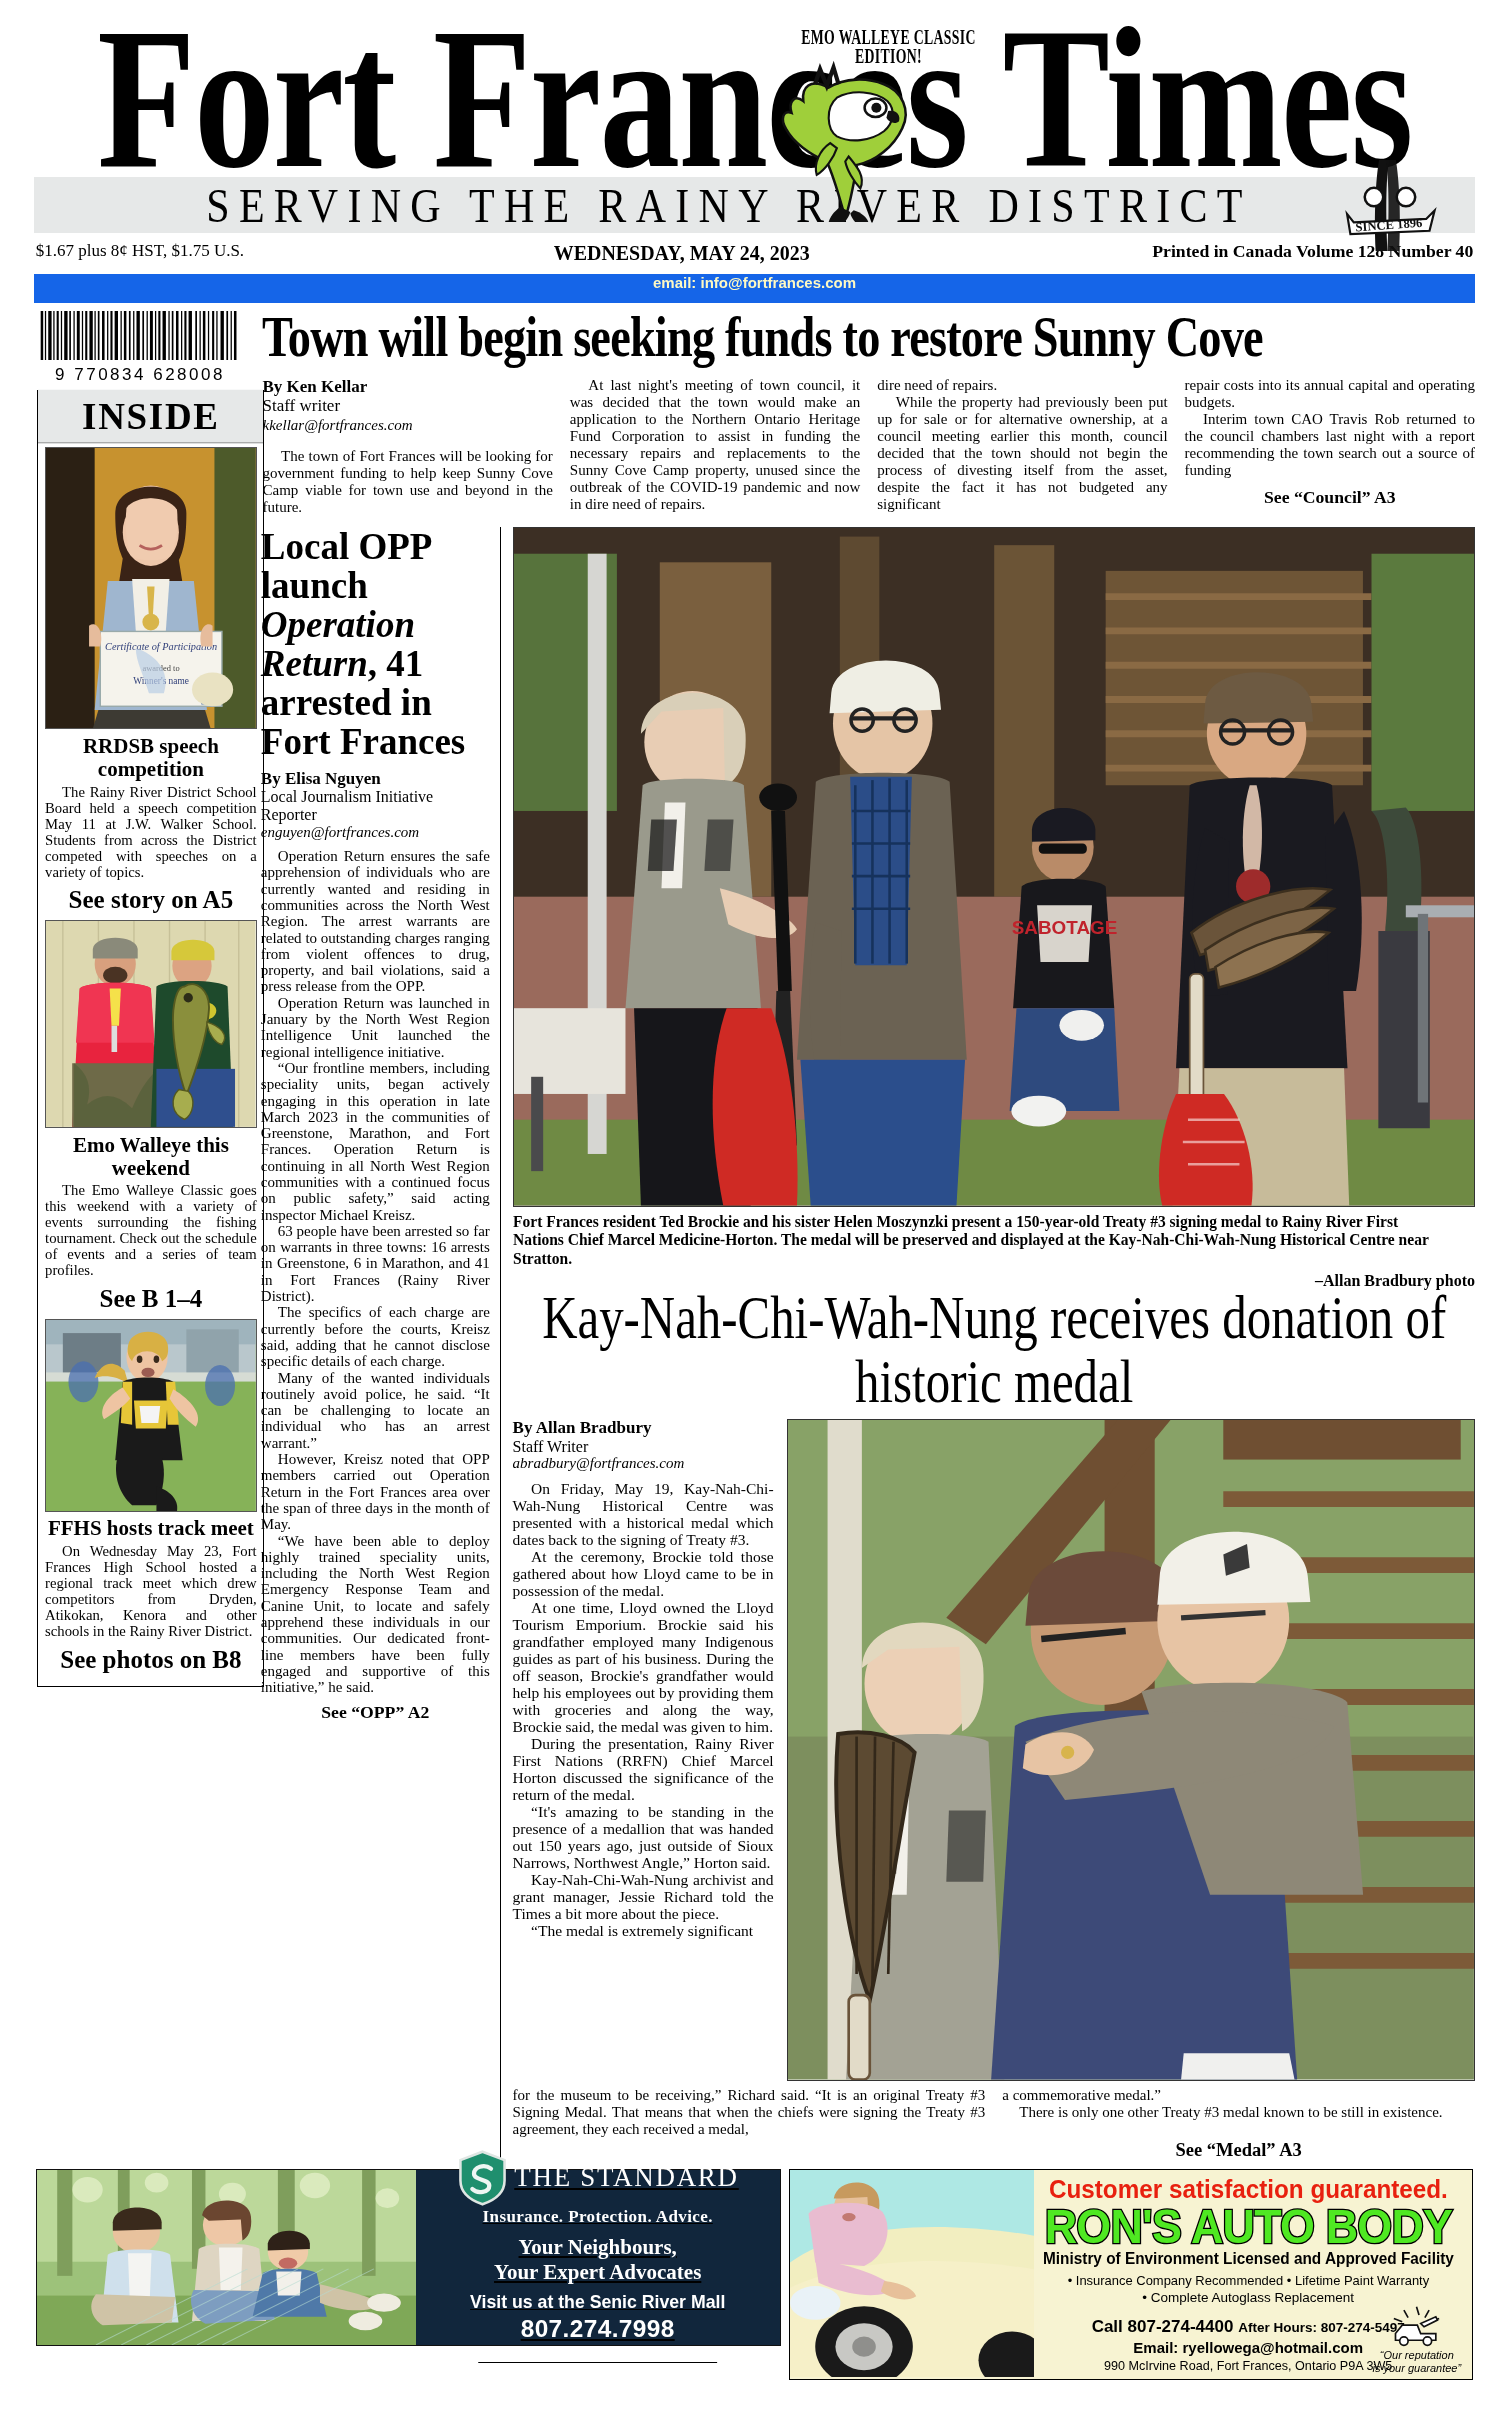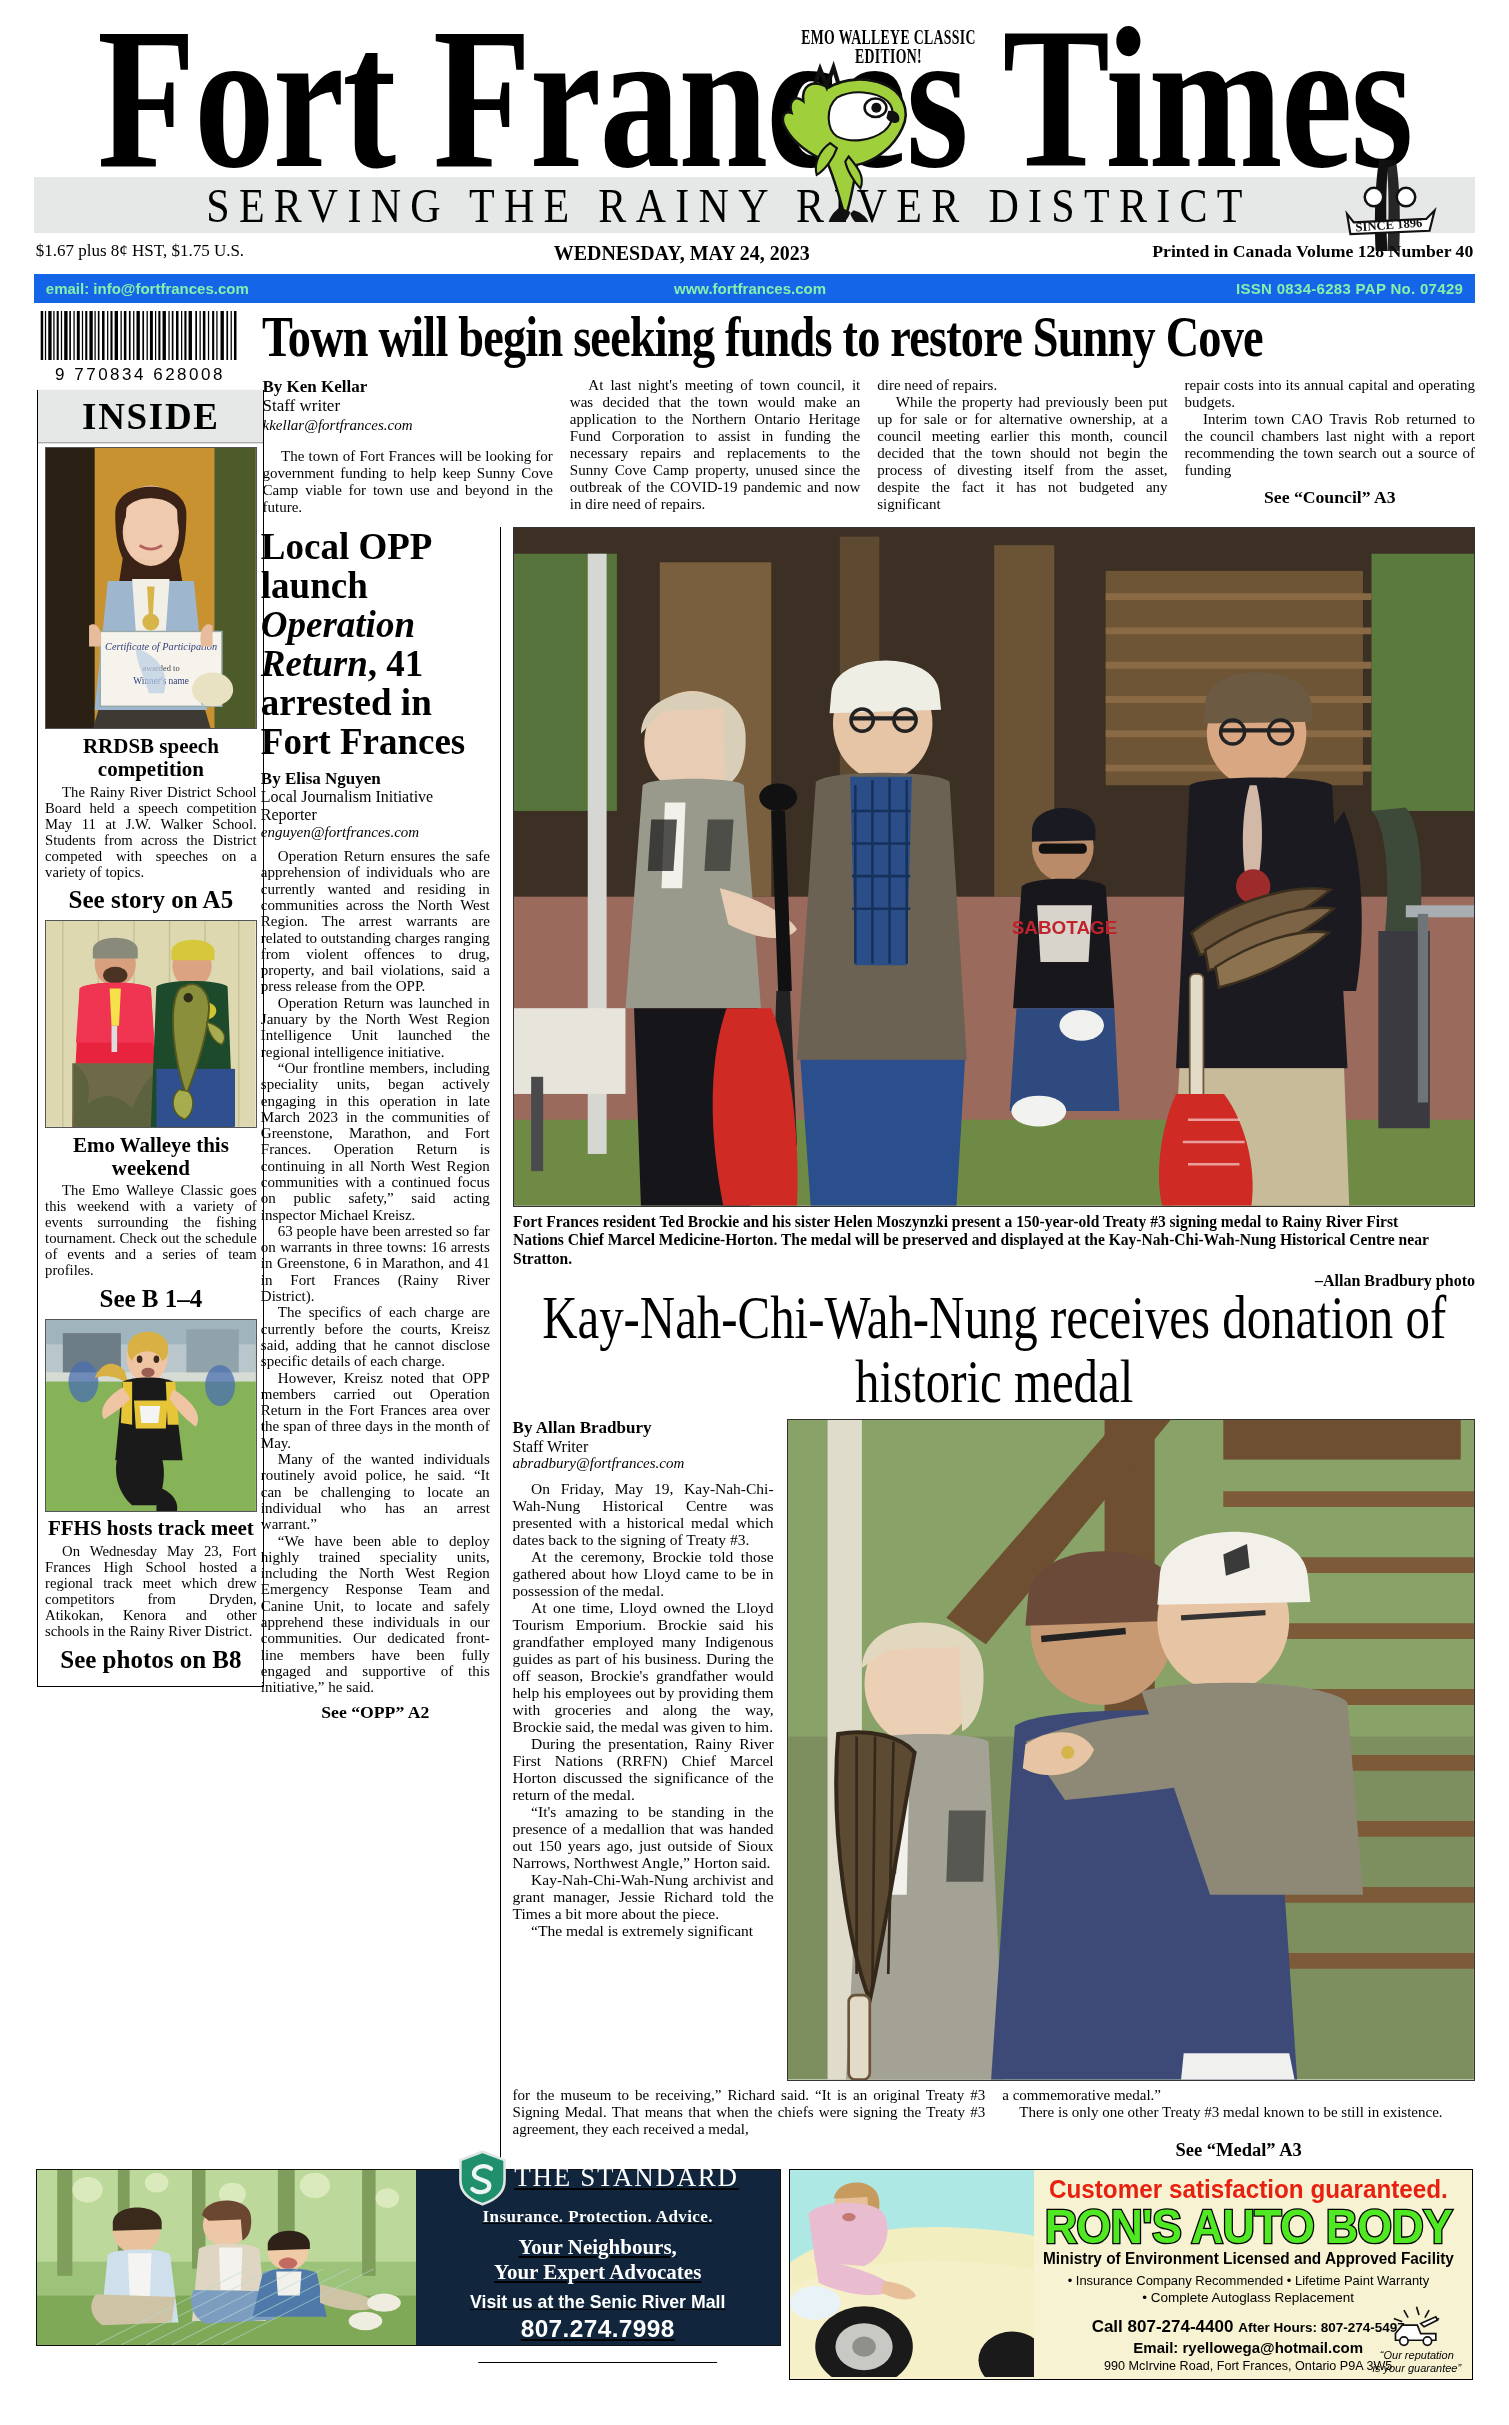--- a/index.html
+++ b/index.html
@@ -66,26 +66,27 @@
   .price-left { font-size: 17px; font-family: "Liberation Serif", serif; }
   .price-mid {
     font-size: 21px; font-weight: 700; letter-spacing: 0px;
     transform: scaleX(0.95); font-family: "Liberation Serif", serif;
     margin-left: -34px;
   }
   .price-right { font-size: 17.7px; font-weight: 700; font-family: "Liberation Serif", serif; }
 
   
   .bluebar {
-    background: #1565e8; color: #86efac; height: 29px;
+    background: #1565e8; color: #fef9c3; height: 29px;
     display: flex; align-items: center;
     font-family: "Liberation Sans", sans-serif;
     font-size: 15px; font-weight: 600;
     padding: 0 11.8px;
     margin-top: 1.7px;
+    flex-direction: column;
   }
   .bluebar .b-left { flex: 0 0 362px; }
   .bluebar .b-mid  { flex: 1; text-align: center; }
   .bluebar .b-right { flex: 0 0 371px; text-align: right; letter-spacing: 0.3px; }
 
   
   .content { display: flex; margin-top: 6.7px; }
   .col-inside { width: 215px; flex: 0 0 215px; }
   .col-main { flex: 1; padding-left: 11.8px; }
 
@@ -534,22 +535,22 @@
           <div class="opp-headline"><span>Local OPP launch </span><span class="ital">Operation Return</span><span>, 41 arrested in Fort Frances</span></div>
           <div class="opp-by">By Elisa Nguyen</div>
           <div class="opp-role">Local Journalism Initiative Reporter</div>
           <div class="opp-mail">enguyen@fortfrances.com</div>
           <div class="opp-body">
             <p>Operation Return ensures the safe apprehension of individuals who are currently wanted and residing in communities across the North West Region. The arrest warrants are related to outstanding charges ranging from violent offences to drug, property, and bail violations, said a press release from the OPP.</p>
             <p>Operation Return was launched in January by the North West Region Intelligence Unit launched the regional intelligence initiative.</p>
             <p>“Our frontline members, including speciality units, began actively engaging in this operation in late March 2023 in the communities of Greenstone, Marathon, and Fort Frances. Operation Return is continuing in all North West Region communities with a continued focus on public safety,” said acting inspector Michael Kreisz.</p>
             <p>63 people have been arrested so far on warrants in three towns: 16 arrests in Greenstone, 6 in Marathon, and 41 in Fort Frances (Rainy River District).</p>
             <p>The specifics of each charge are currently before the courts, Kreisz said, adding that he cannot disclose specific details of each charge.</p>
+            <p>Many of the wanted individuals routinely avoid police, he said. “It can be challenging to locate an individual who has an arrest warrant.”</p>
             <p>However, Kreisz noted that OPP members carried out Operation Return in the Fort Frances area over the span of three days in the month of May.</p>
-            <p>Many of the wanted individuals routinely avoid police, he said. “It can be challenging to locate an individual who has an arrest warrant.”</p>
             <p>“We have been able to deploy highly trained speciality units, including the North West Region Emergency Response Team and Canine Unit, to locate and safely apprehend these individuals in our communities. Our dedicated front-line members have been fully engaged and supportive of this initiative,” he said.</p>
           </div>
           <div class="opp-see">See “OPP” A2</div>
         </div>
 
         <div class="photo-col">
 
           <svg class="main-photo" viewBox="0 0 1120 790" preserveAspectRatio="none">
             <rect width="1120" height="790" fill="#4a3a2c"></rect>
             <rect x="0" y="0" width="1120" height="430" fill="#3c2f24"></rect>

